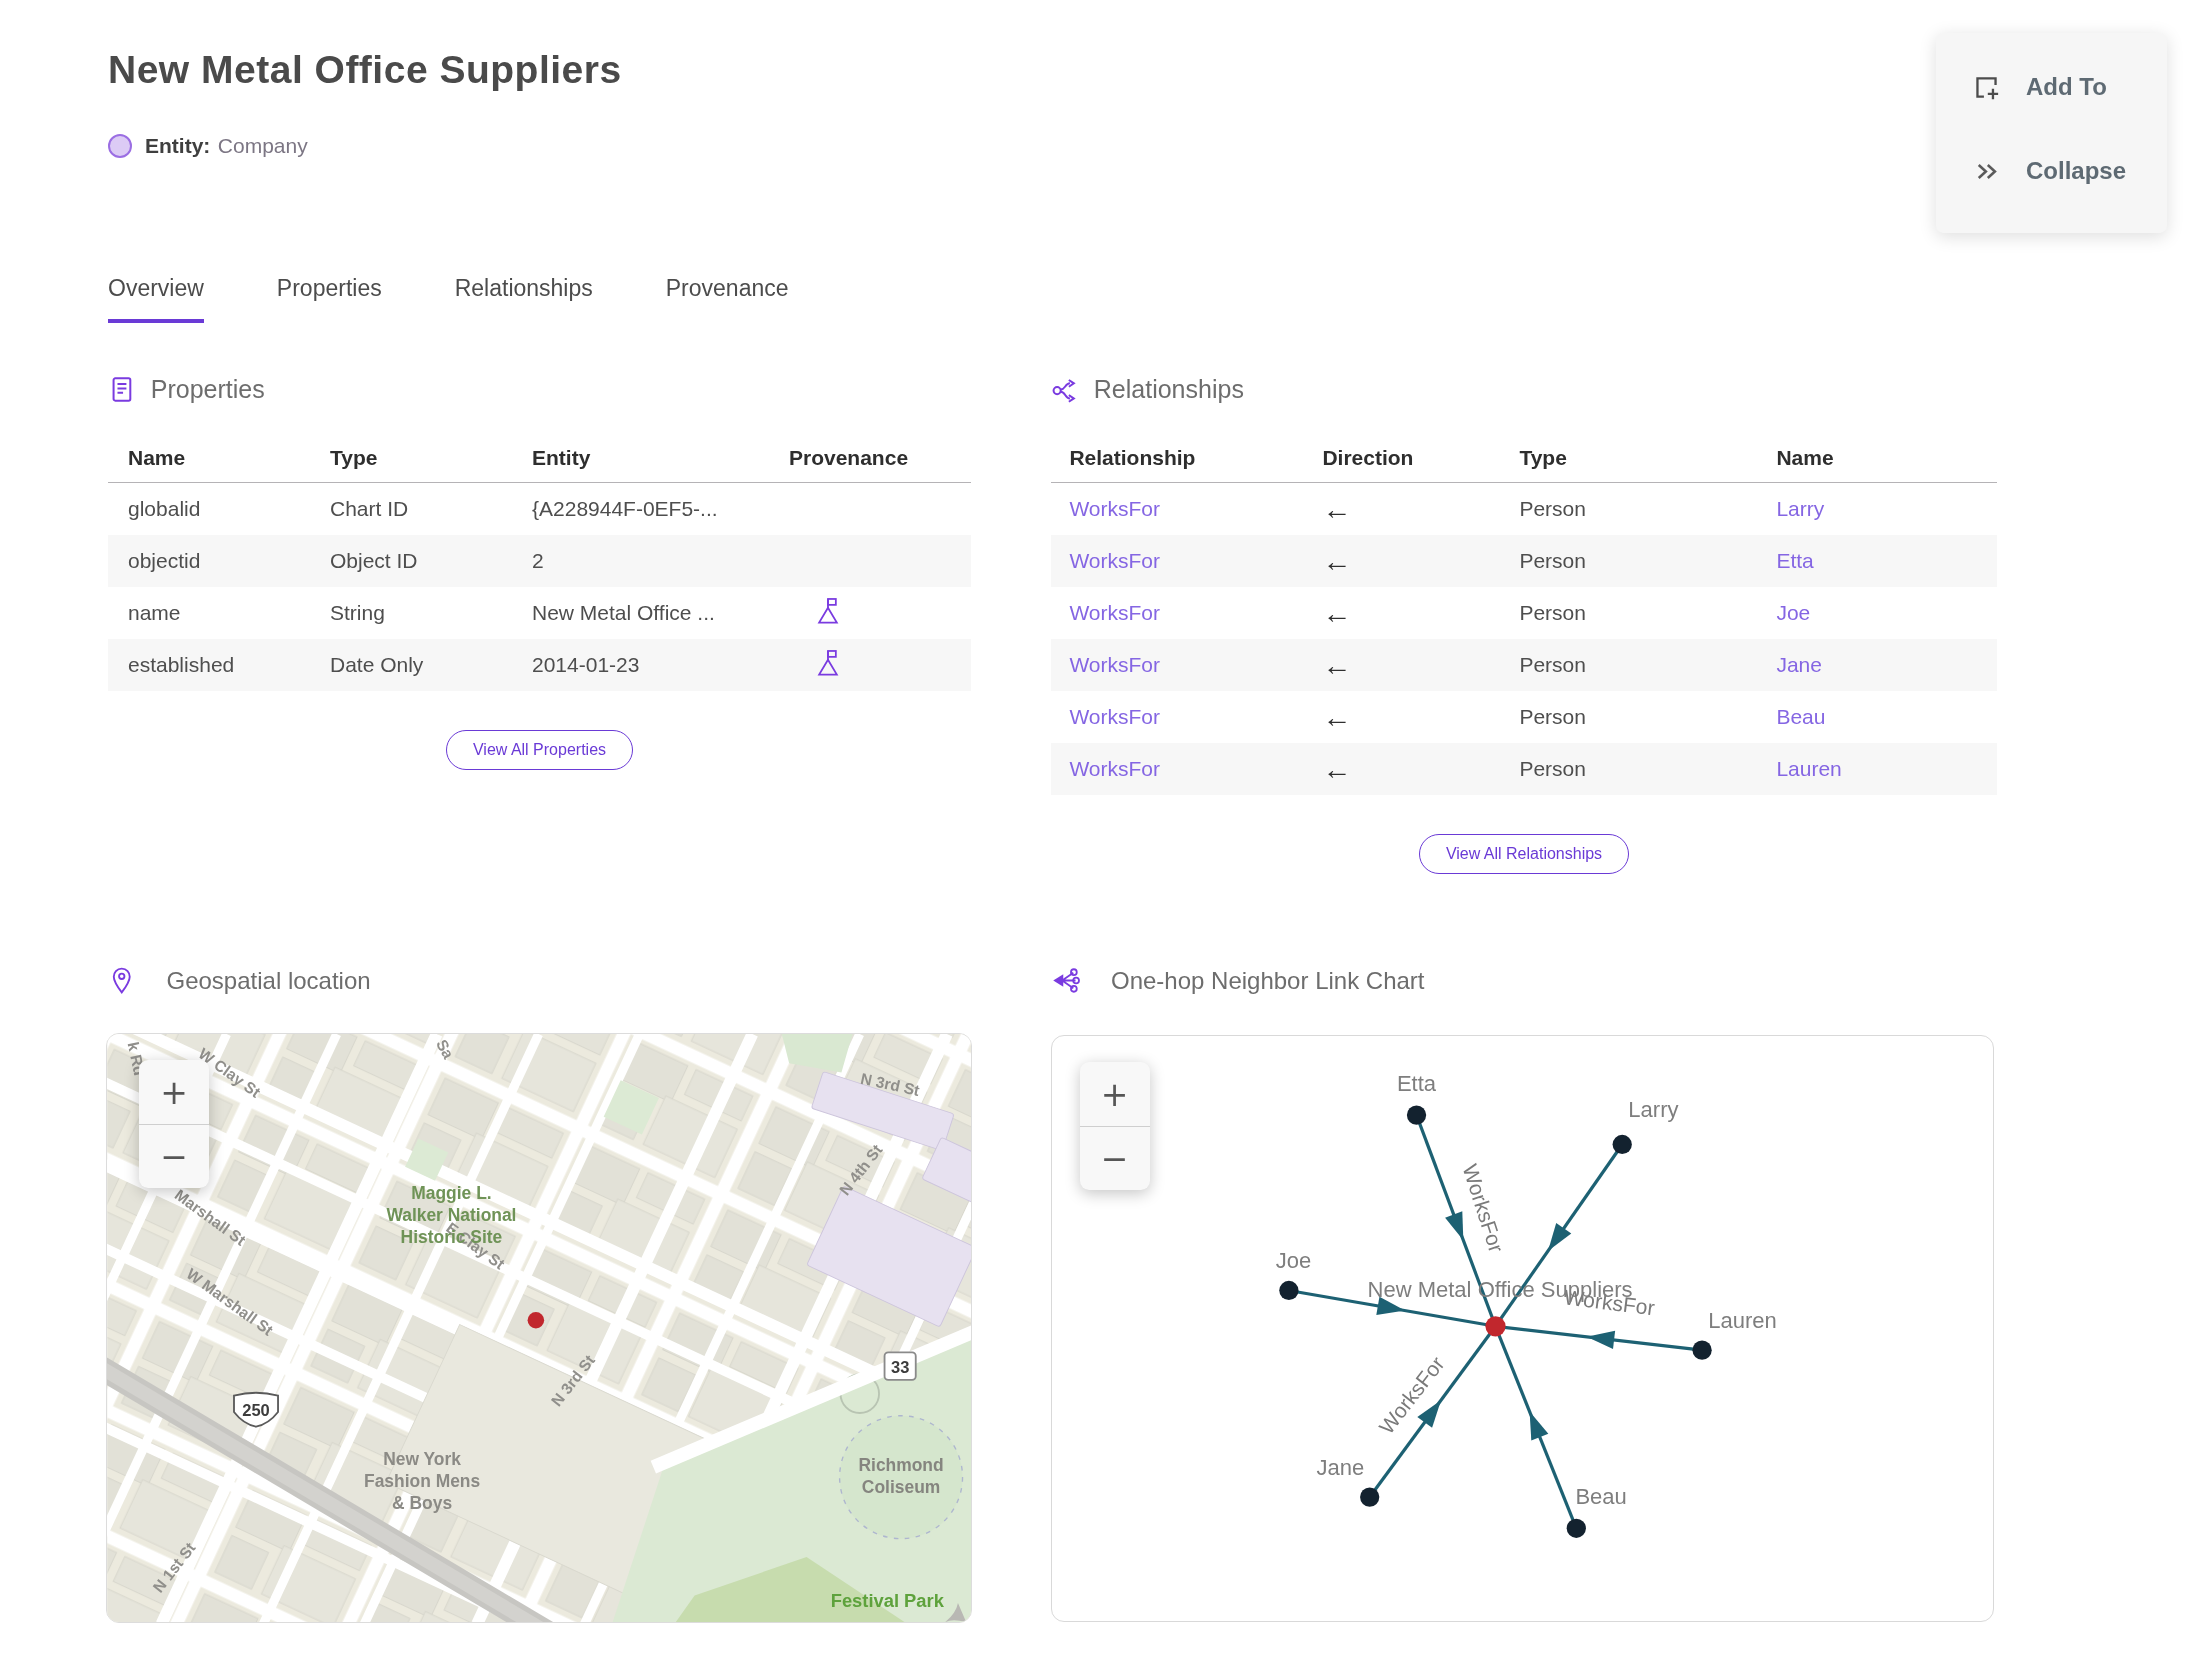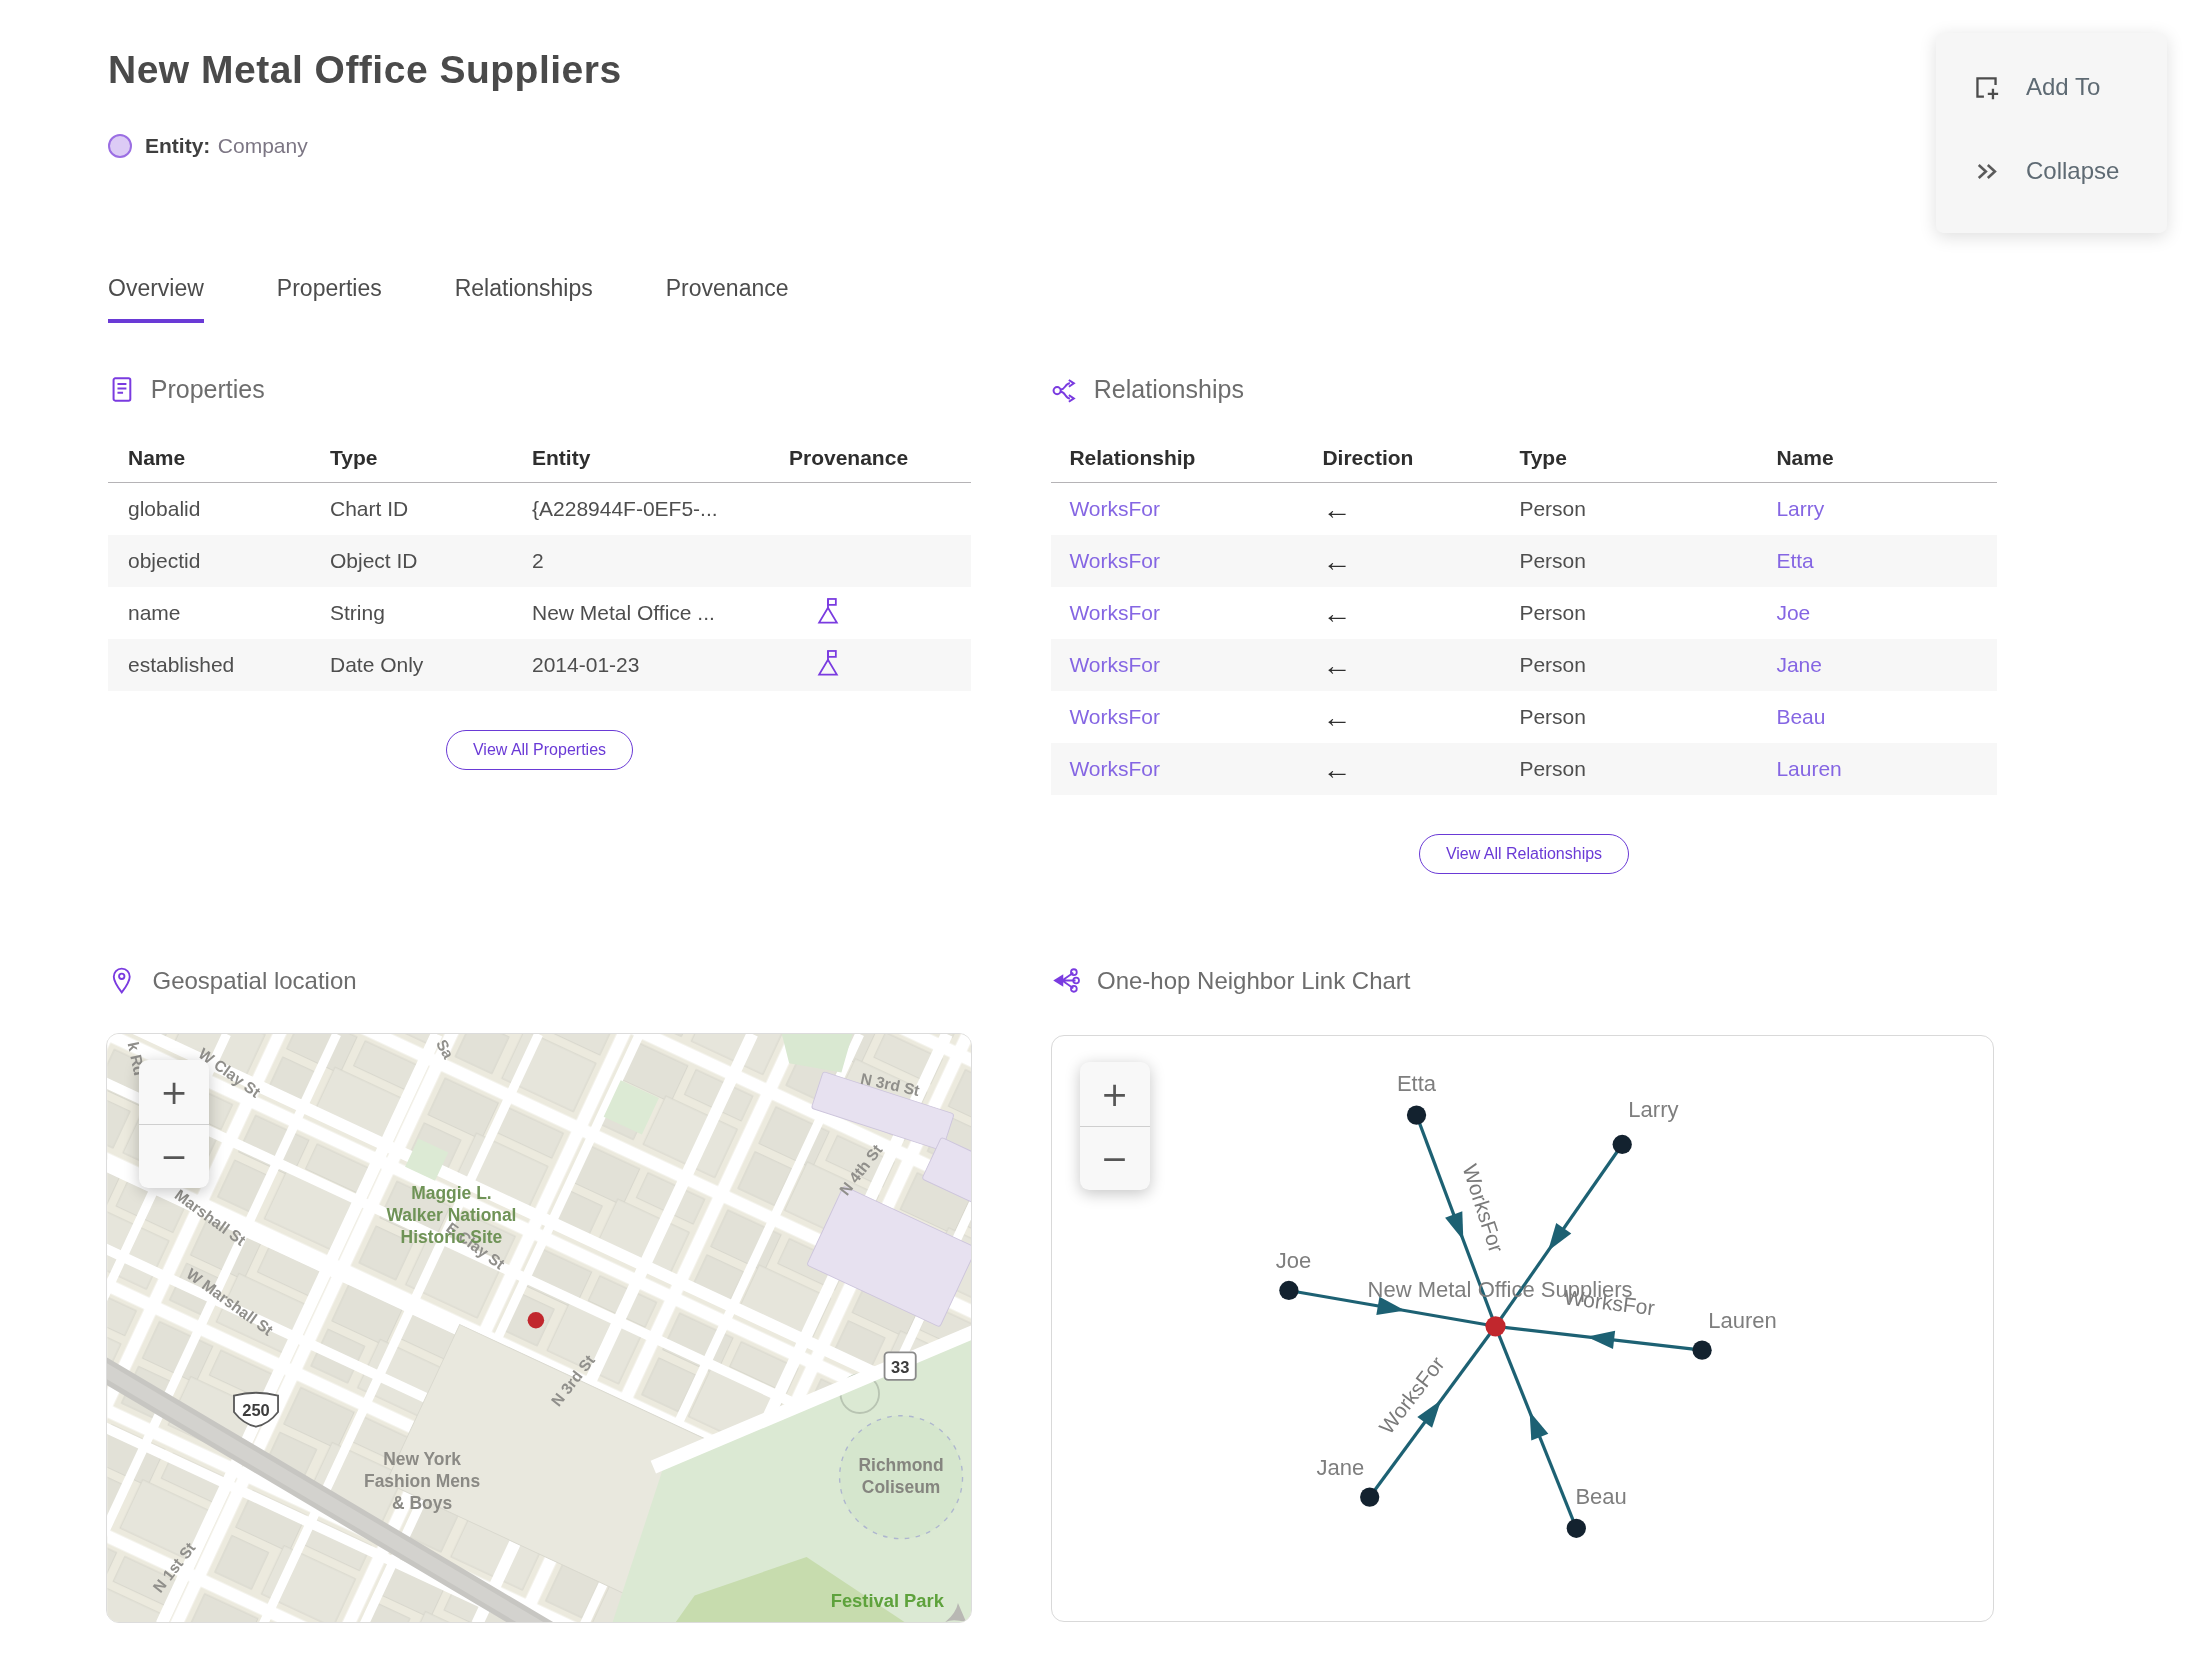--- a/index.html
+++ b/index.html
@@ -12,21 +12,21 @@
   .page-title { left:108px; top:48px; font-size:39px; font-weight:bold; color:#4a4a4a; letter-spacing:0.5px; }
   .entity-row { left:108px; top:134px; display:flex; align-items:center; gap:13px; }
   .entity-dot { width:24px; height:24px; border-radius:50%; background:#dccbf5; border:2.8px solid #9b6ee3; }
   .entity-label { font-size:21px; font-weight:bold; color:#3f3f3f; }
   .entity-type { font-size:21px; color:#7c7684; margin-left:-5.5px; }
 
   
   .actions-card { left:1936px; top:33px; width:231px; height:200px; background:#f6f6f6;
     border-radius:7.3px; box-shadow:0 3.7px 16.5px rgba(0,0,0,0.13); padding:22px 0; }
   .action-item { display:flex; align-items:center; gap:24px; padding:16.5px 35px; cursor:pointer; }
-  .action-item span.lbl { font-size:24px; color:#5e6a73; }
+  .action-item span.lbl { font-size:24px; color:#5e6a73;font-weight:bold; }
 
   
   .tabs { left:108px; top:275px; display:flex; gap:73px; }
   .tab { font-size:23px; color:#4c4c4c; padding-bottom:16.5px; border-bottom:4.6px solid transparent; cursor:pointer; }
   .tab.active { border-bottom-color:#6a3ad6; }
 
   
   .col-left  { left:108px;  top:375px; width:863px; }
   .col-right { left:1051px; top:375px; width:946px; }
   .sec-head { display:flex; align-items:center; gap:13.8px; font-size:25px; color:#6d6d6d; margin-bottom:29px; }
@@ -42,21 +42,21 @@
   .dir-arrow { font-size:29px; color:#2f2f2f; line-height:1; }
 
   .btnrow { text-align:center; margin-top:39px; }
   .view-all-btn { display:inline-block; background:#fff; border:1.8px solid #6a3ad6; color:#6a3ad6;
     border-radius:917px; font-size:16px; padding:10px 26px; cursor:pointer;
     font-family:"Liberation Sans","DejaVu Sans",sans-serif; }
 
   
   .geo-head  { left:108px;  top:966px; }
   .link-head { left:1051px; top:966px; }
-  .sec-head2 { display:flex; align-items:center; gap:17px; font-size:24px; color:#6d6d6d; }
+  .sec-head2 { display:flex; align-items:center; gap:31px; font-size:24px; color:#6d6d6d; }
 
   
   .map-card { left:106px; top:1033px; width:866px; height:590px; border-radius:13px;
     border:0.9px solid #dcdcdc; overflow:hidden; background:#f1f0e9; }
   .graph-card { left:1051px; top:1035px; width:943px; height:587px; border-radius:13px;
     border:0.9px solid #d9d9d9; background:#ffffff; overflow:hidden; }
 
   .zoomctl { position:absolute; left:32px; top:26px; width:70px; background:#f8f8f8;
     border-radius:9.2px; box-shadow:0 3.7px 14.7px rgba(0,0,0,0.22); z-index:5; }
   .zoombtn { width:70px; height:64px; display:flex; align-items:center; justify-content:center;

